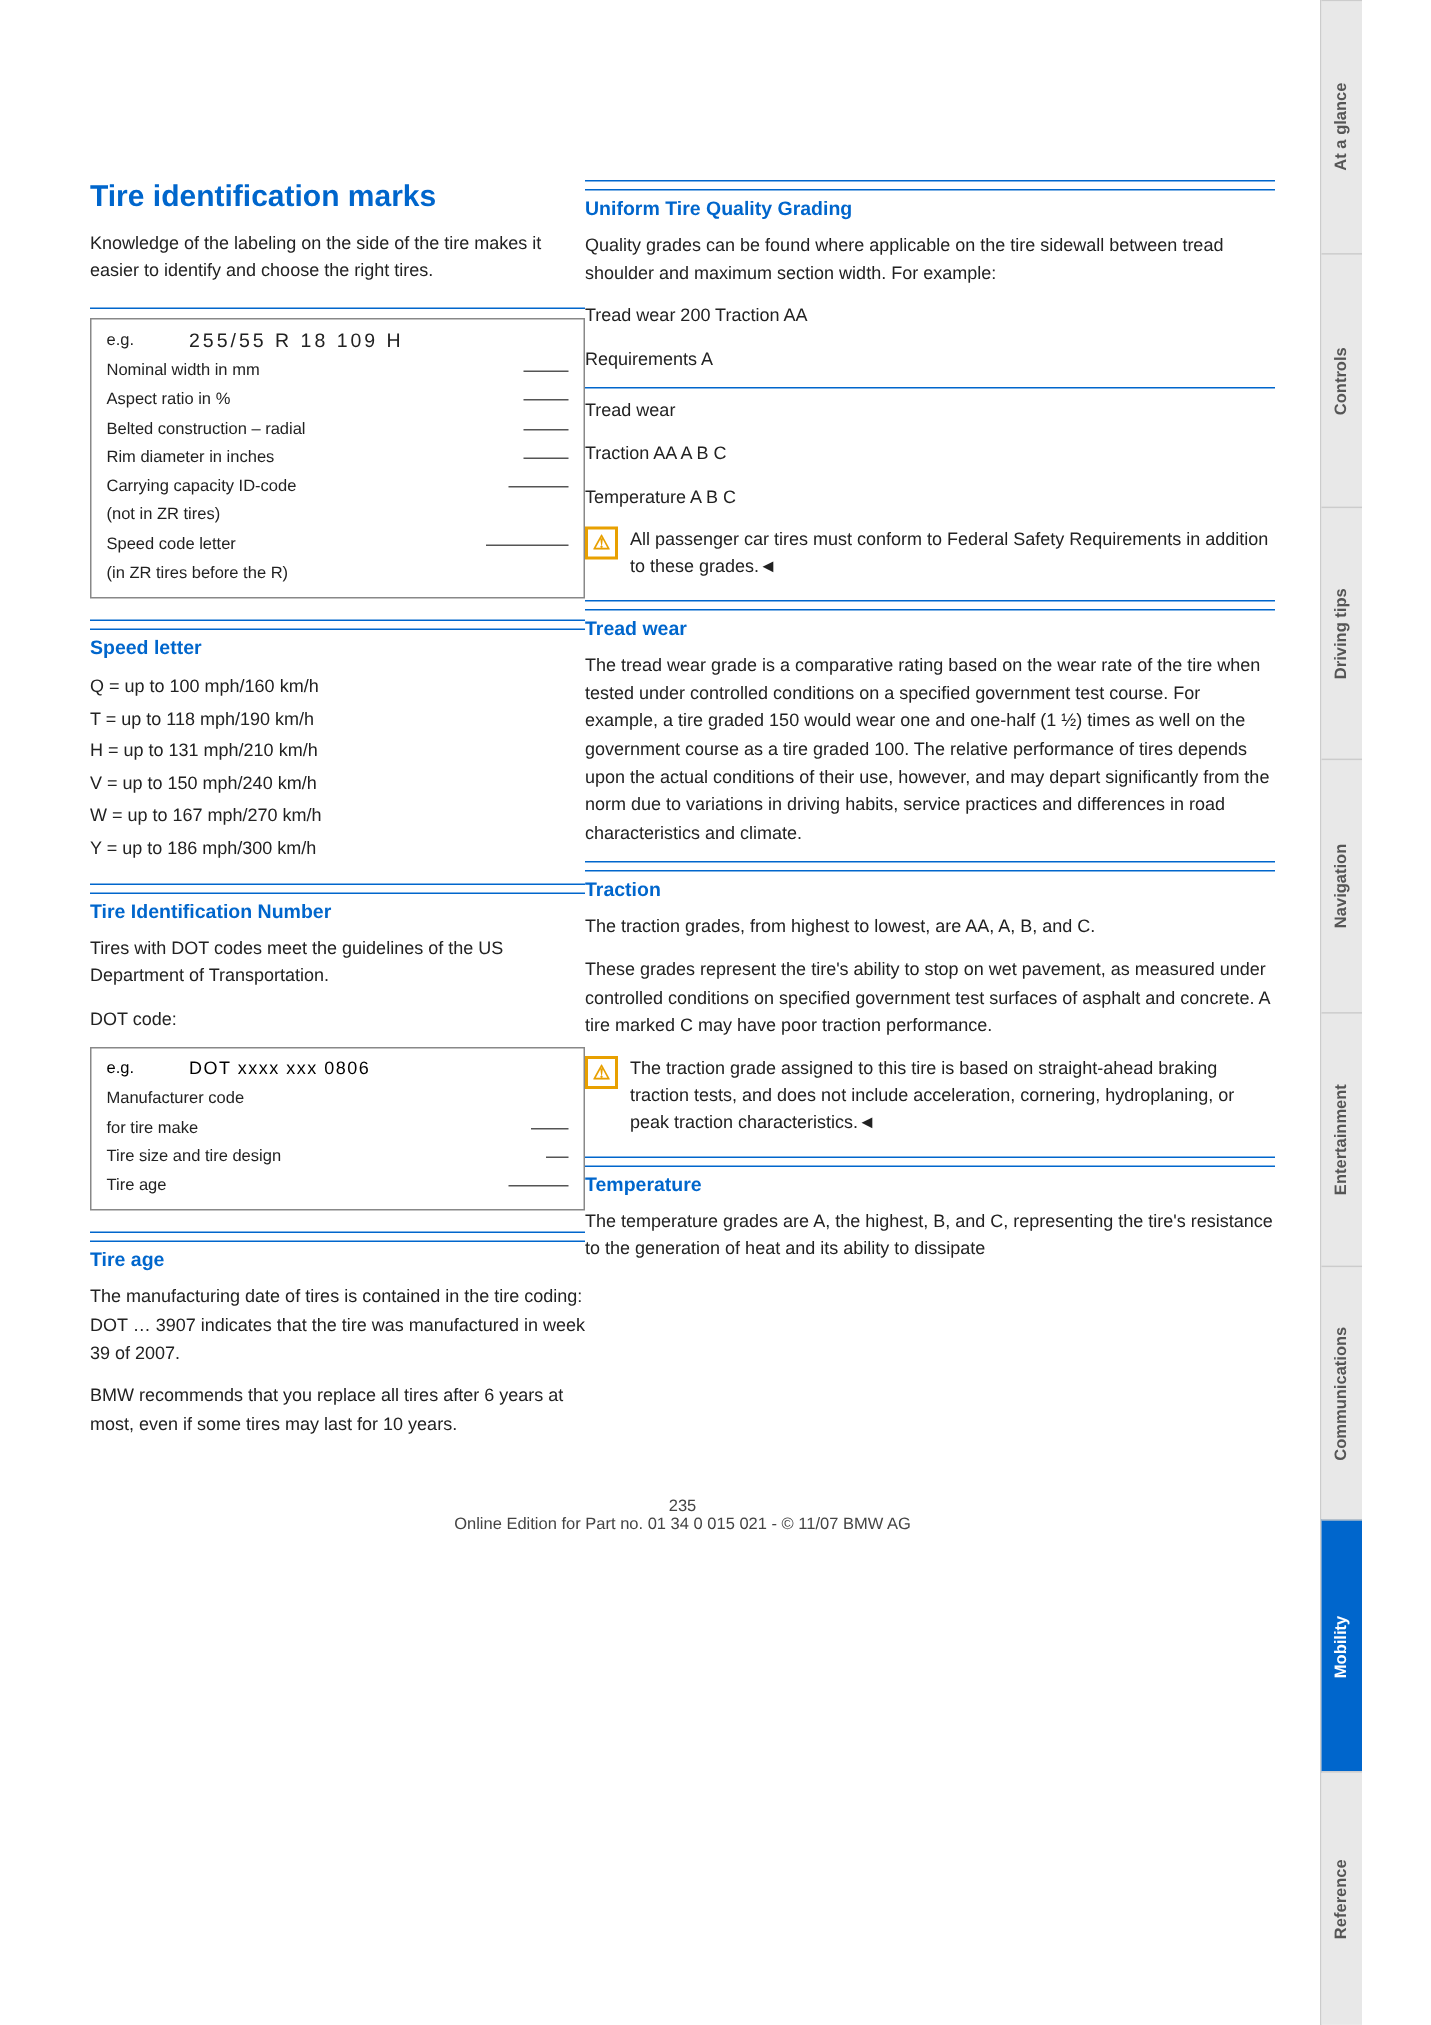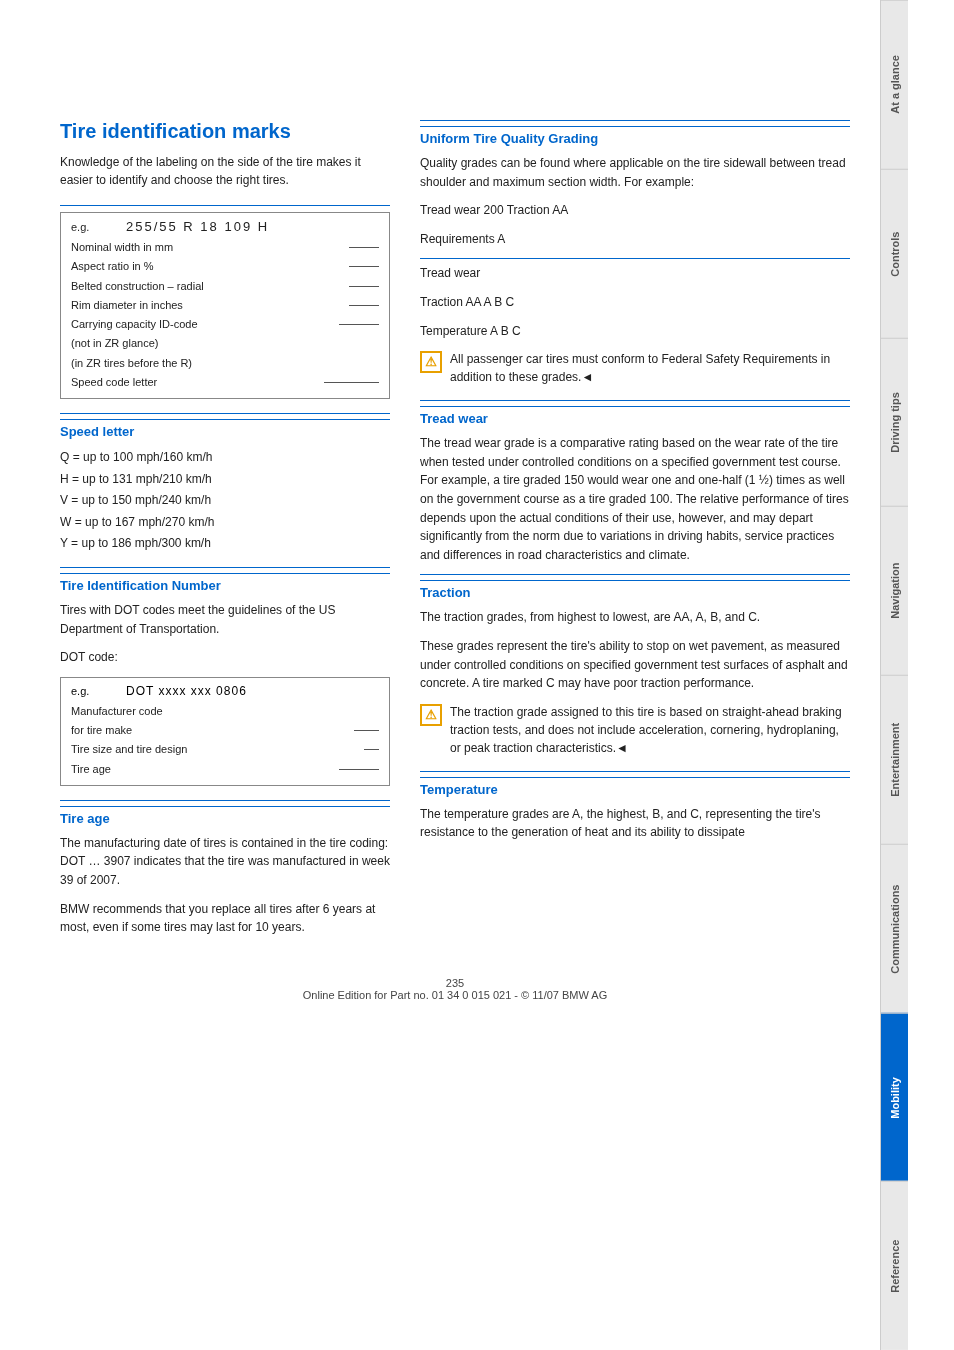--- a/index.html
+++ b/index.html
@@ -13,21 +13,20 @@
     }
 
     .main-content {
       flex: 1;
       padding: 120px 30px 40px 60px;
       max-width: 880px;
     }
 
     .two-col {
       display: flex;
-      gap: 30px;
     }
 
     .col-left {
       flex: 1;
       max-width: 330px;
     }
 
     .col-right {
       flex: 1;
     }
@@ -267,36 +266,37 @@
             </div>
           <div class="ts-label-row">
               <span class="ts-label-text">Rim diameter in inches</span>
               <span class="ts-dashes"></span>
             </div>
           <div class="ts-label-row">
               <span class="ts-label-text">Carrying capacity ID-code</span>
               <span class="ts-dashes" style="flex:0 0 40px;"></span>
             </div>
           <div class="ts-label-row">
-              <span class="ts-label-text">(not in ZR glance)</span>
-            </div>
-          <div class="ts-label-row">
-              <span class="ts-label-text">(in ZR tires before the R)</span>
+              <span class="ts-label-text">(not in ZR tires)</span>
             </div>
           <div class="ts-label-row">
               <span class="ts-label-text">Speed code letter</span>
               <span class="ts-dashes" style="flex:0 0 55px;"></span>
+            </div>
+          <div class="ts-label-row">
+              <span class="ts-label-text">(in ZR tires before the R)</span>
             </div>
         </div>
       </div>
 
       <hr class="section-divider">
       <h2 class="section-title">Speed letter</h2>
       <div class="speed-letter-list">
         <div>Q = up to 100 mph/160 km/h</div>
+        <div>T = up to 118 mph/190 km/h</div>
         <div>H = up to 131 mph/210 km/h</div>
         <div>V = up to 150 mph/240 km/h</div>
         <div>W = up to 167 mph/270 km/h</div>
         <div>Y = up to 186 mph/300 km/h</div>
       </div>
 
       <hr class="section-divider">
       <h2 class="section-title">Tire Identification Number</h2>
       <p class="body-text">Tires with DOT codes meet the guidelines of the US Department of Transportation.</p>
       <p class="body-text">DOT code:</p>

